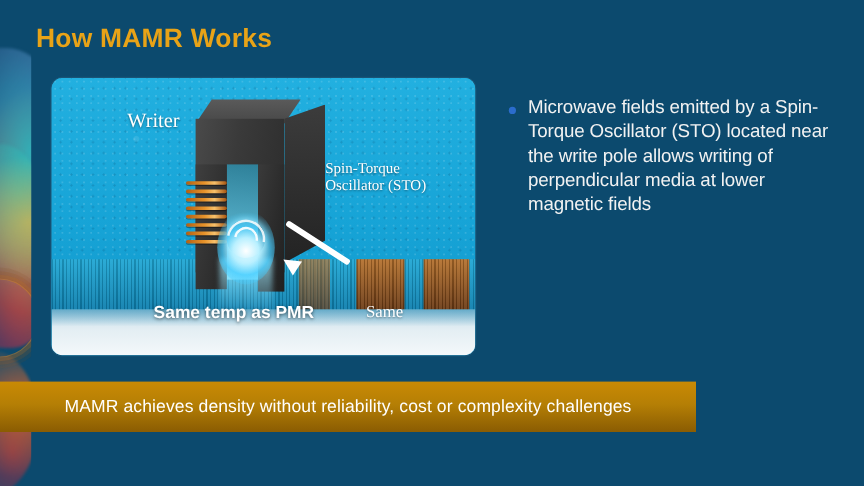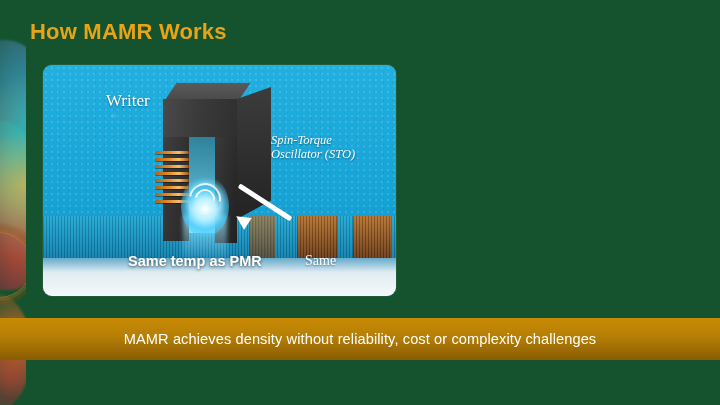--- a/index.html
+++ b/index.html
@@ -5,21 +5,21 @@
   * { box-sizing: border-box; margin: 0; padding: 0; }
   html, body {
     width: 720px; height: 405px;
     background: #000;
     overflow: hidden;
     font-family: "Liberation Sans", sans-serif;
   }
   .slide {
     position: relative;
     width: 720px; height: 405px;
-    background: #14532d;
+    background: #0c4a6e;
     overflow: hidden;
   }
 
   
   .edge-deco {
     position: absolute;
     left: 0; top: 0;
     width: 26px; height: 405px;
     overflow: hidden;
     pointer-events: none;
@@ -259,21 +259,21 @@
 
   .fig-label {
     position: absolute;
     color: #ffffff;
     font-family: "Liberation Serif", serif;
     text-shadow: 0 1px 2px rgba(0,0,0,0.45);
     white-space: pre;
     line-height: 1.12;
   }
   .lbl-writer { left: 63px; top: 26px; font-size: 17px; }
-  .lbl-sto   { left: 228px; top: 68px; font-size: 12.5px; font-style: italic; }
+  .lbl-sto   { left: 228px; top: 68px; font-size: 12.5px; }
   .lbl-media { left: 262px; top: 188px; font-size: 14px; }
   .lbl-temp {
     position: absolute;
     left: 85px; top: 188px;
     font-family: Liberation Sans, sans-serif;
     font-weight: bold;
     font-size: 14.5px;
     color: #ffffff;
     text-shadow: 0 1px 3px rgba(0,0,0,0.6);
     white-space: nowrap;
@@ -297,21 +297,21 @@
     color: #f2f2f2;
     font-size: 15.6px;
     line-height: 1.30;
     letter-spacing: -0.1px;
   }
 
   
   .banner {
     position: absolute;
     left: 0; top: 318px;
-    width: 720px; height: 42px;
+    width: 580px; height: 42px;
     background: linear-gradient(180deg, #c98a05 0%, #b57f05 45%, #8a5c02 100%);
     display: flex;
     align-items: center;
     justify-content: center;
   }
   .banner-text {
     color: #ffffff;
     font-size: 14.6px;
     letter-spacing: 0.1px;
     white-space: nowrap;
@@ -371,20 +371,26 @@
 
     <div class="fig-floor"></div>
 
     <div class="fig-label lbl-writer">Writer</div>
     <div class="fig-label lbl-sto">Spin-Torque
 Oscillator (STO)</div>
     <div class="fig-label lbl-media">Same</div>
     <div class="lbl-temp">Same temp as PMR</div>
   </div>
 
+  <div class="bullets">
+    <div class="bullet-row">
+      <span class="bullet-dot"></span>
+      <span class="bullet-text">Microwave fields emitted by a Spin-Torque Oscillator (STO) located near the write pole allows writing of perpendicular media at lower magnetic fields</span>
+    </div>
+  </div>
 
   <div class="banner">
     <span class="banner-text">MAMR achieves density without reliability, cost or complexity challenges</span>
   </div>
 
   <div class="footer">
     
     
     
   </div>

